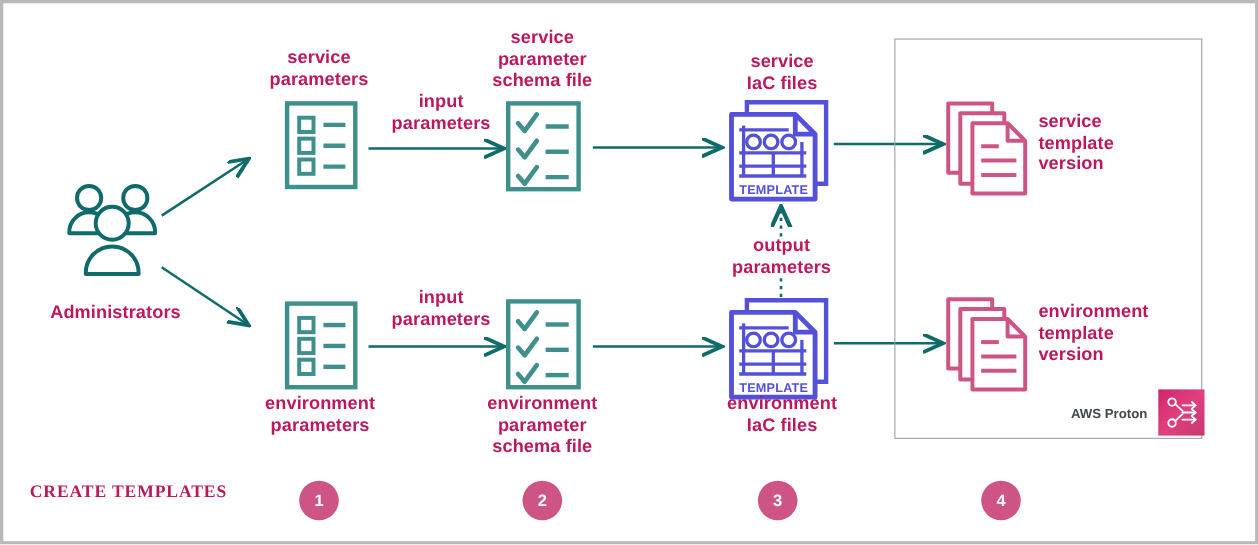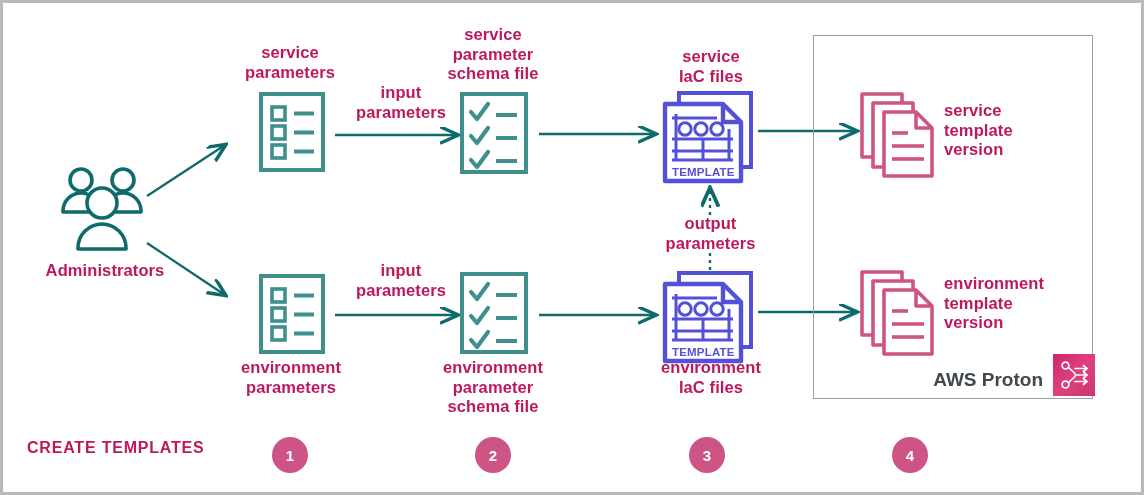--- a/index.html
+++ b/index.html
@@ -31,20 +31,21 @@
     letter-spacing: 0.1px;
   }
   .lbl-left { text-align: left; }
   #admins-label {
     font-size: 16.5px;
   }
   #create-templates-label {
     font-size: 16px;
     letter-spacing: 0.8px;
     text-align: left;
+    font-family: Liberation Serif, serif;
   }
   .step-badge {
     position: absolute;
     width: 36px;
     height: 36px;
     border-radius: 50%;
     background: #cf5486;
     color: #ffffff;
     font-size: 15px;
     font-weight: bold;
@@ -60,21 +61,21 @@
   #proton-logo {
     position: absolute;
     width: 42px;
     height: 42px;
     background: linear-gradient(135deg, #d0246c 0%, #e0407f 50%, #c9376f 100%);
   }
   #proton-name {
     position: absolute;
     color: #40474d;
     font-weight: bold;
-    font-size: 19px;
+    font-size: 12px;
     text-align: right;
   }
   svg { display: block; overflow: visible; }
 </style>
 </head>
 <body>
 
 <div id="canvas">
 
   <div class="abs" style="left:52px; top:160px;">
@@ -82,21 +83,21 @@
       <g fill="none" stroke="#0f6b6b" stroke-width="3.6" stroke-linecap="round" stroke-linejoin="round">
         <circle cx="26" cy="17" r="11"></circle>
         <path d="M8 48 A18 18 0 0 1 44 48 L44 49 L8 49 Z"></path>
         <circle cx="68" cy="17" r="11"></circle>
         <path d="M50 48 A18 18 0 0 1 86 48 L86 49 L50 49 Z"></path>
         <circle cx="47" cy="40" r="15" fill="#ffffff"></circle>
         <path d="M23 85 A24 24 0 0 1 71 85 L71 86 L23 86 Z" fill="#ffffff"></path>
       </g>
     </svg>
   </div>
-  <div class="lbl" id="admins-label" style="left:22px; top:258px; width:160px;">Administrators</div>
+  <div class="lbl" id="admins-label" style="left:22px; top:272px; width:160px;">Administrators</div>
 
   <svg class="abs" style="left:140px; top:120px;" width="110" height="190">
     <defs>
       <marker id="ah-teal" markerWidth="9" markerHeight="9" refX="7.4" refY="3.6" orient="auto" markerUnits="strokeWidth">
         <path d="M0,0 L8,3.6 L0,7.2" fill="none" stroke="#0f6b6b" stroke-width="1.5"></path>
       </marker>
     </defs>
     <g stroke="#0f6b6b" stroke-width="2.3" fill="none" marker-end="url(#ah-teal)">
       <line x1="4" y1="73" x2="82" y2="22"></line>
       <line x1="4" y1="120" x2="82" y2="172"></line>

